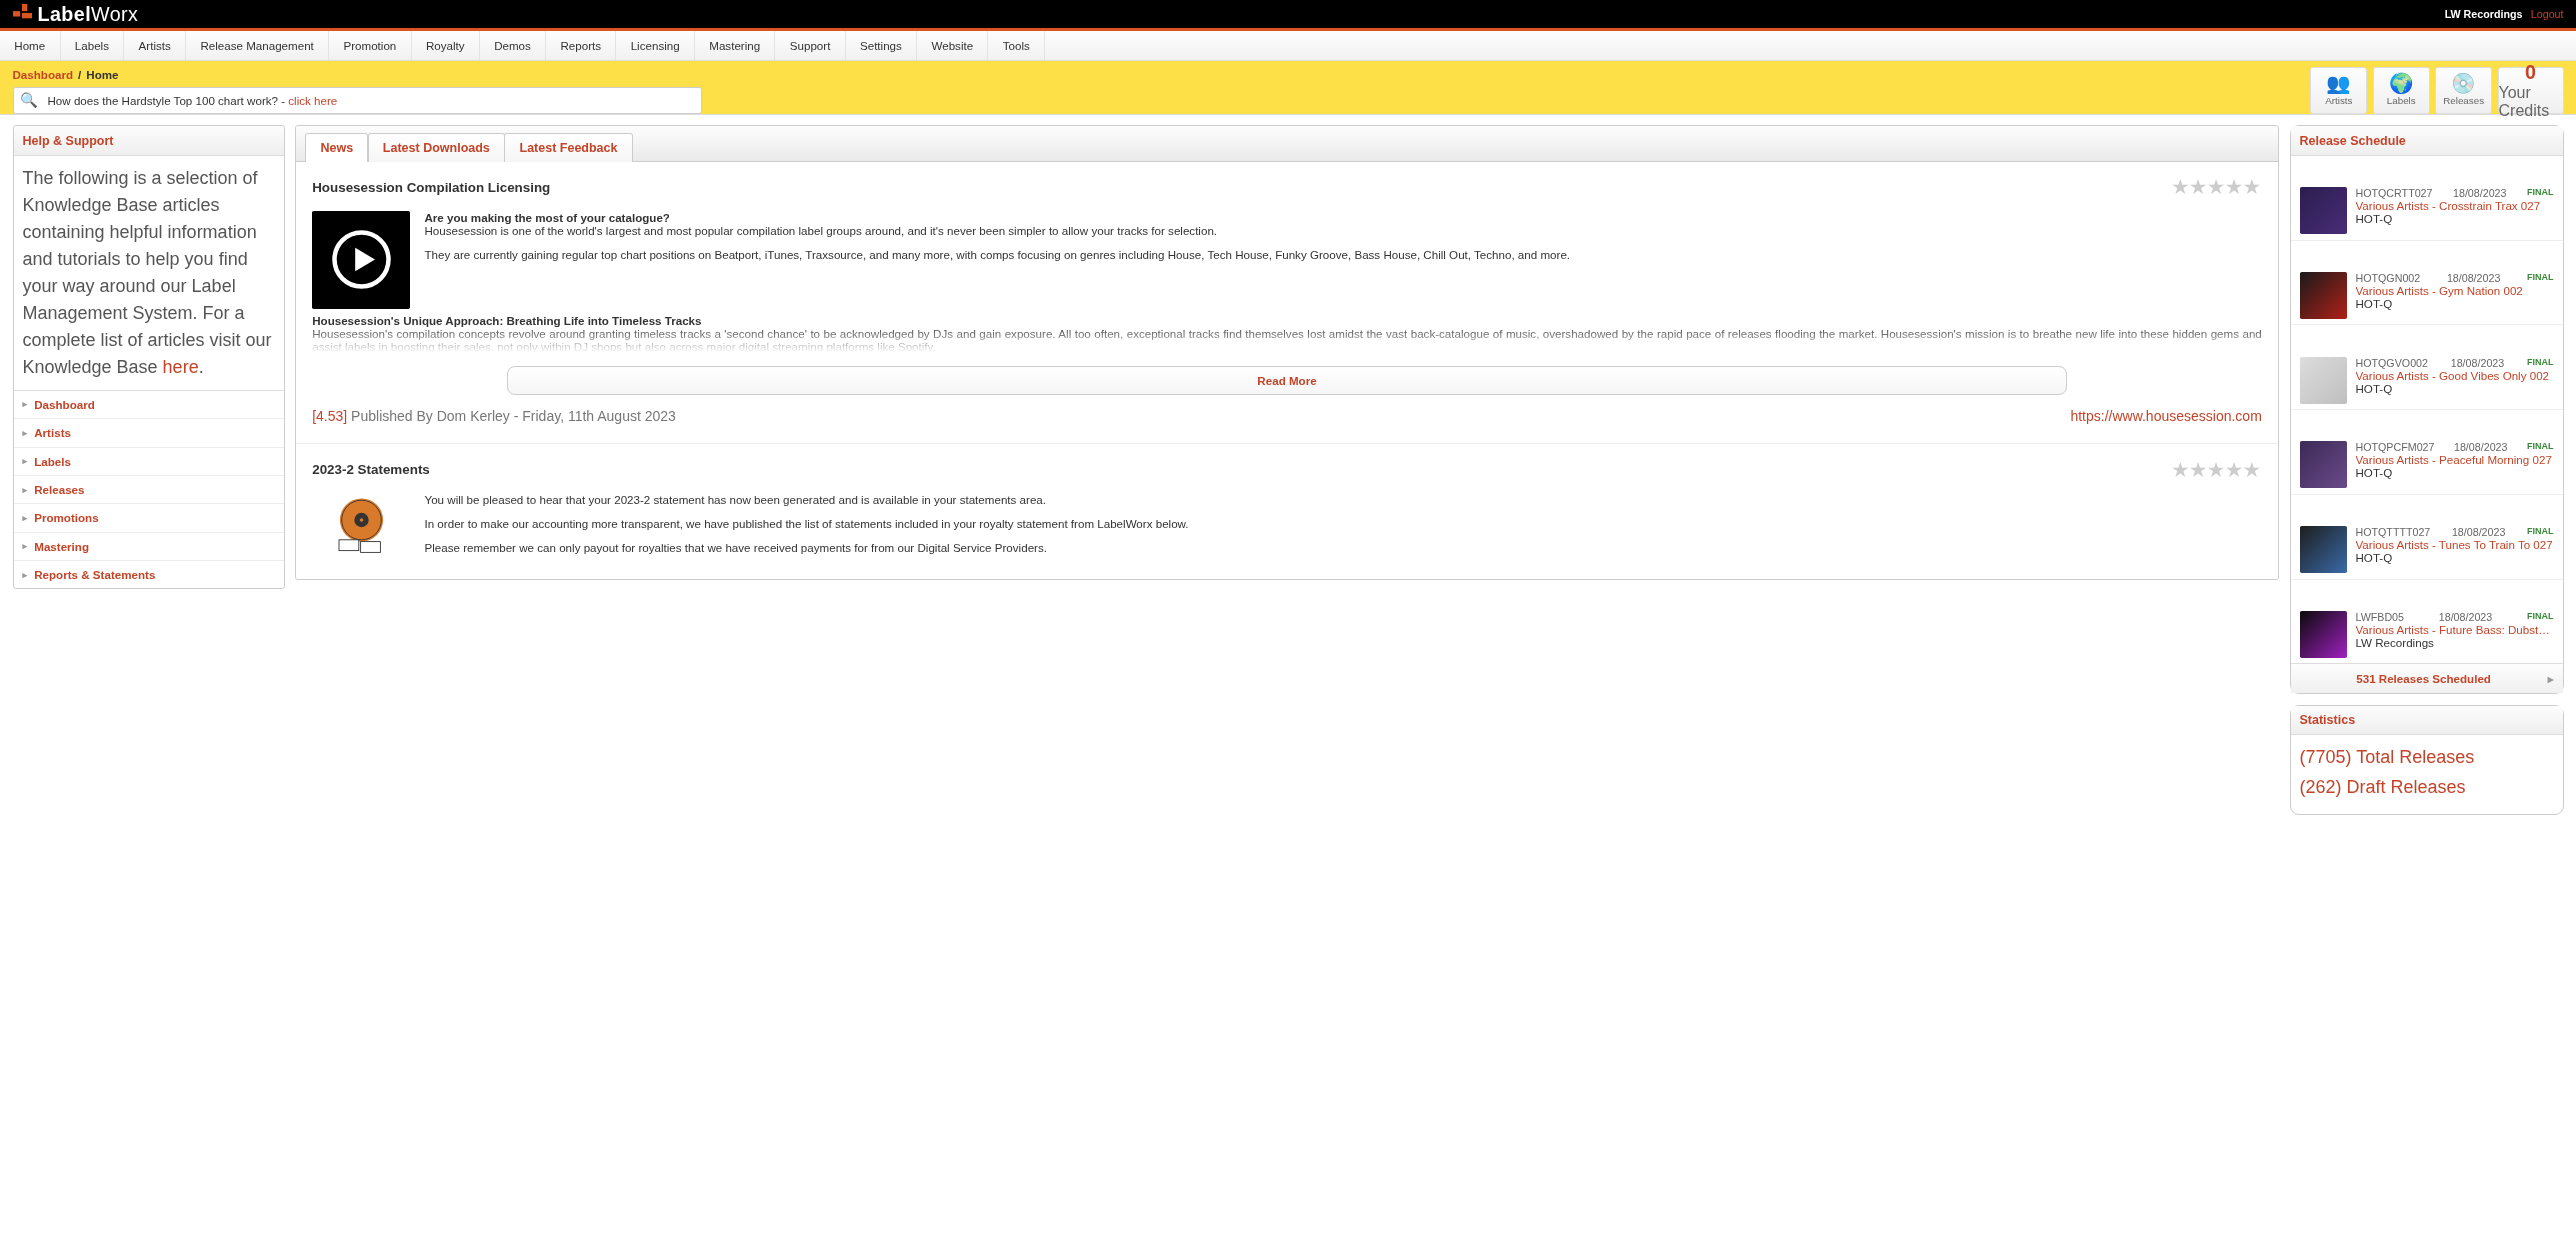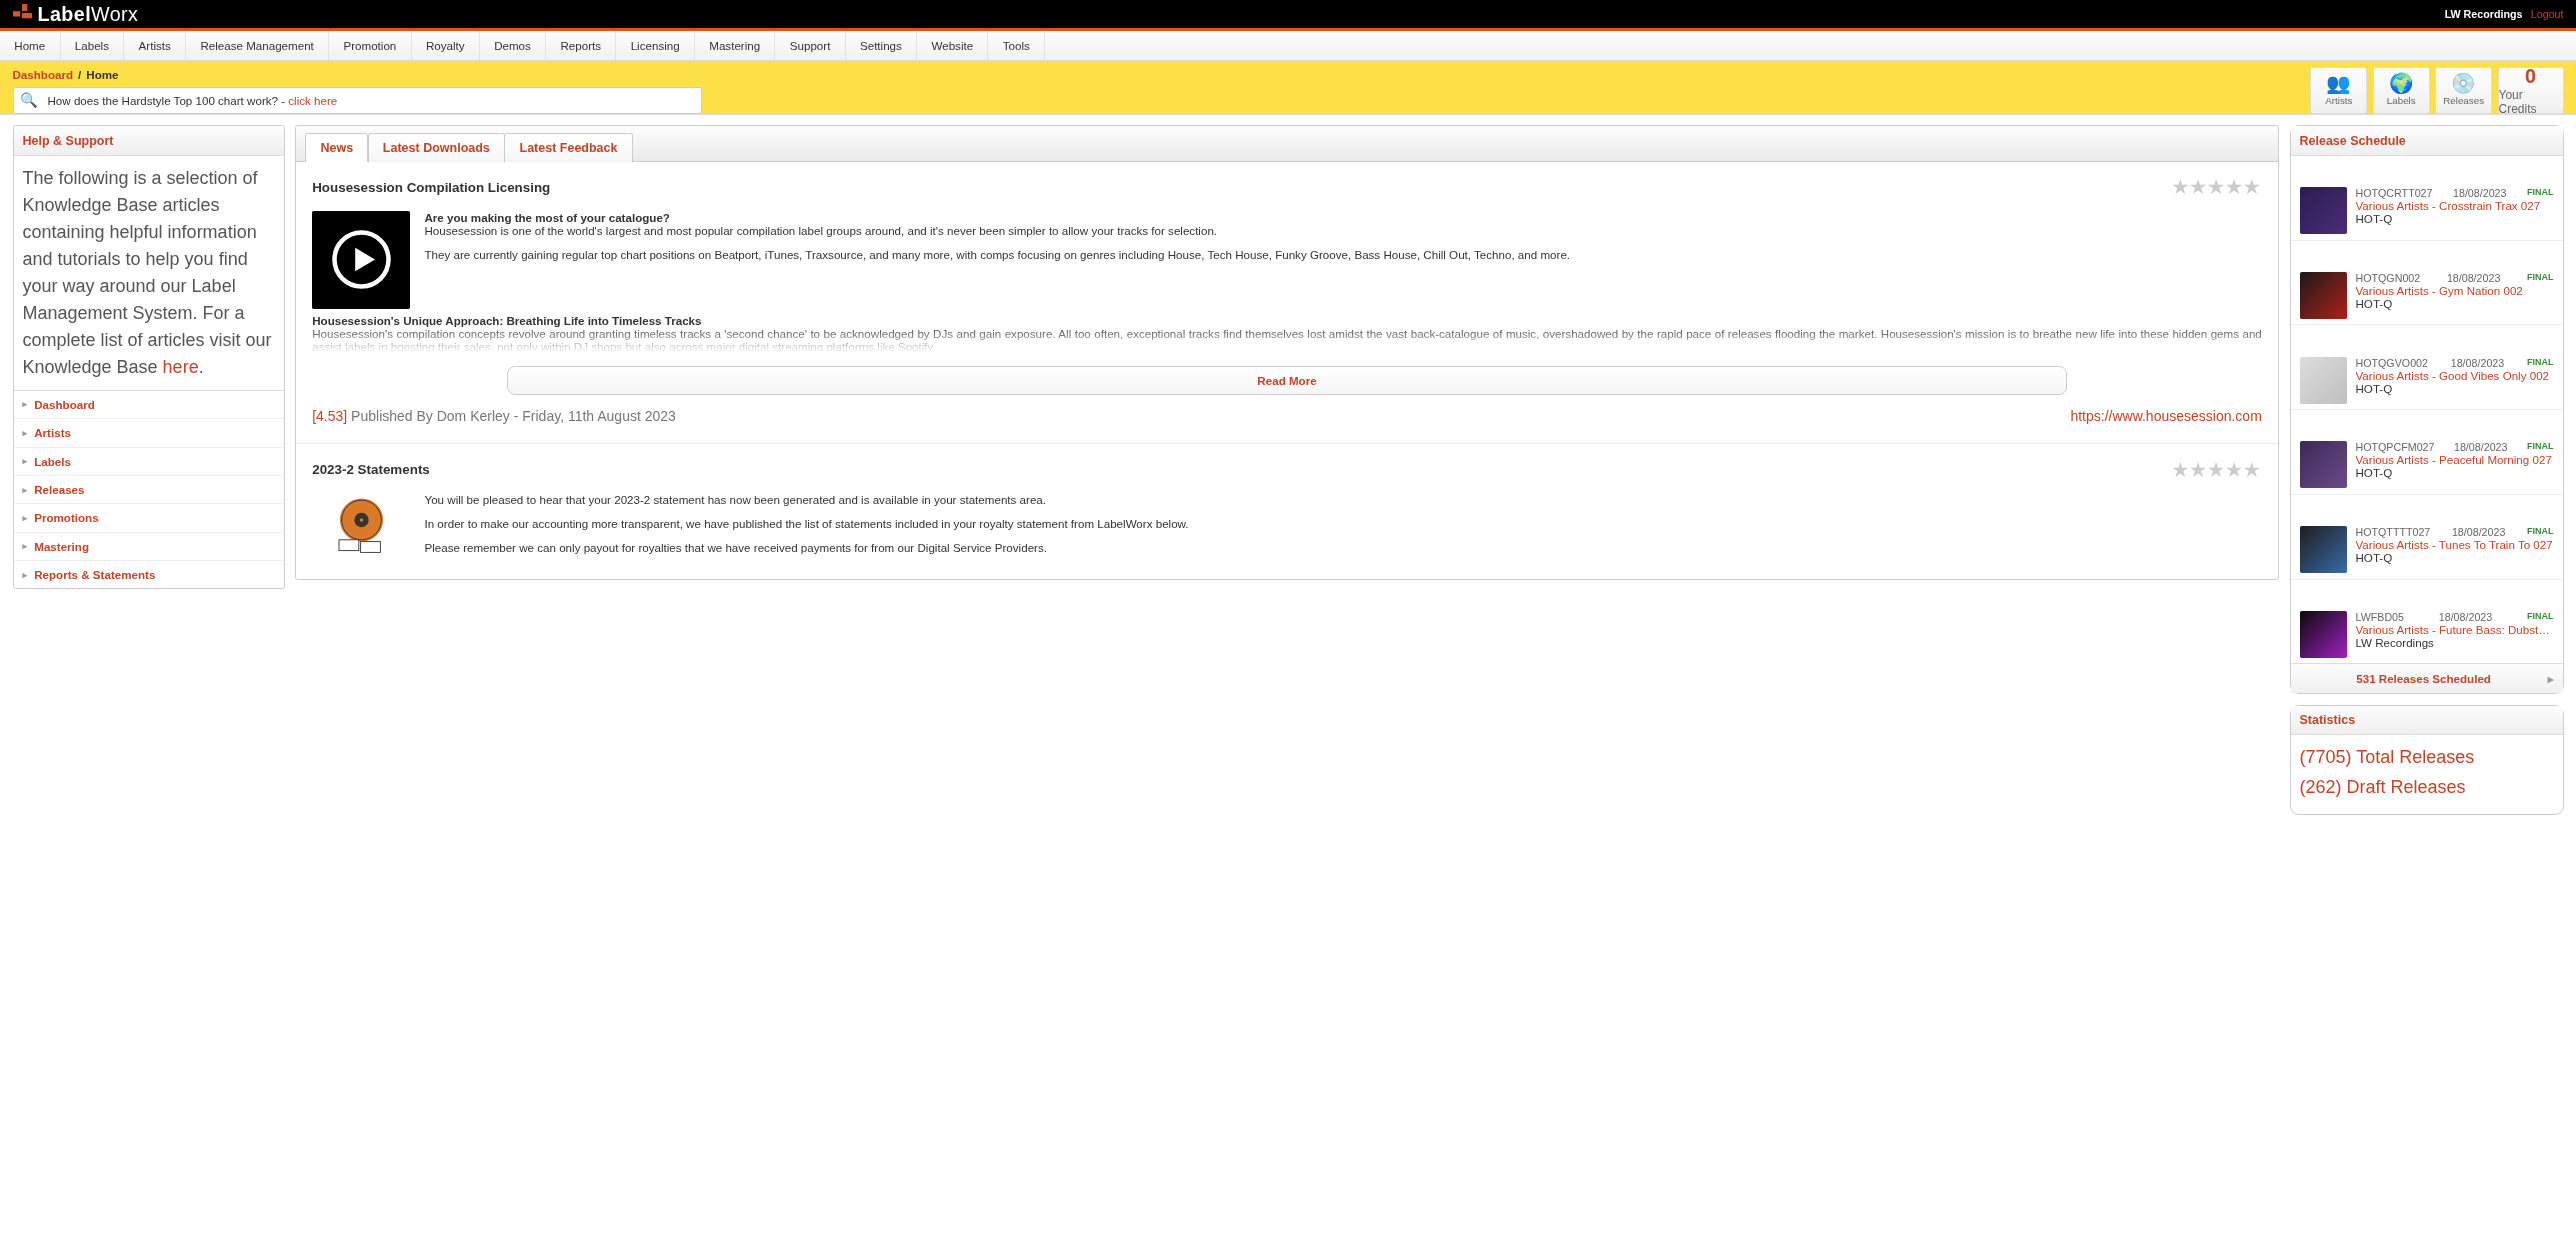--- a/index.html
+++ b/index.html
@@ -32,21 +32,21 @@
 .searchbox .magnify { margin-right: 9px; font-size: 14.3px; }
 .searchbox .text { color: #333; }
 .searchbox .text .link { color: #c34428; }
 .subheader-spacer { flex: 1; }
 .subheader-right { display: flex; gap: 5.4px; align-items: flex-start; }
 .stat-tile { background: linear-gradient(#fdfdfd,#f0f0f0); border: 0.9px solid #ddd; border-radius: 2.7px; width: 57px; height: 47px; display: flex; flex-direction: column; align-items: center; justify-content: center; font-size: 9.8px; color: #666; }
 .stat-tile .ico { font-size: 19.7px; line-height: 1; }
 .stat-tile .lbl { margin-top: 1.8px; }
 .credits-tile { background: linear-gradient(#fdfdfd,#f0f0f0); border: 0.9px solid #ddd; border-radius: 2.7px; width: 66px; height: 47px; display: flex; flex-direction: column; align-items: center; justify-content: center; }
 .credits-tile .num { color: #c34428; font-size: 19.7px; font-weight: bold; }
-.credits-tile .lbl { font-size: 12px; color: #666; }
+.credits-tile .lbl { font-size: 16px; color: #666; }
 
 
 .page { display: flex; gap: 10.7px; padding: 10.7px 12.5px; align-items: flex-start; }
 .col { border: 0.9px solid #ccc; border-radius: 2.7px; background: #fff; }
 .col-left { width: 272px; flex-shrink: 0; }
 .col-mid { flex: 1; min-width: 0; background: transparent; border: none; }
 .col-right { width: 274px; flex-shrink: 0; background: transparent; border: none; }
 
 
 .panel { border: 0.9px solid #ccc; border-radius: 9px; background: #fff; margin-bottom: 10.7px; }

